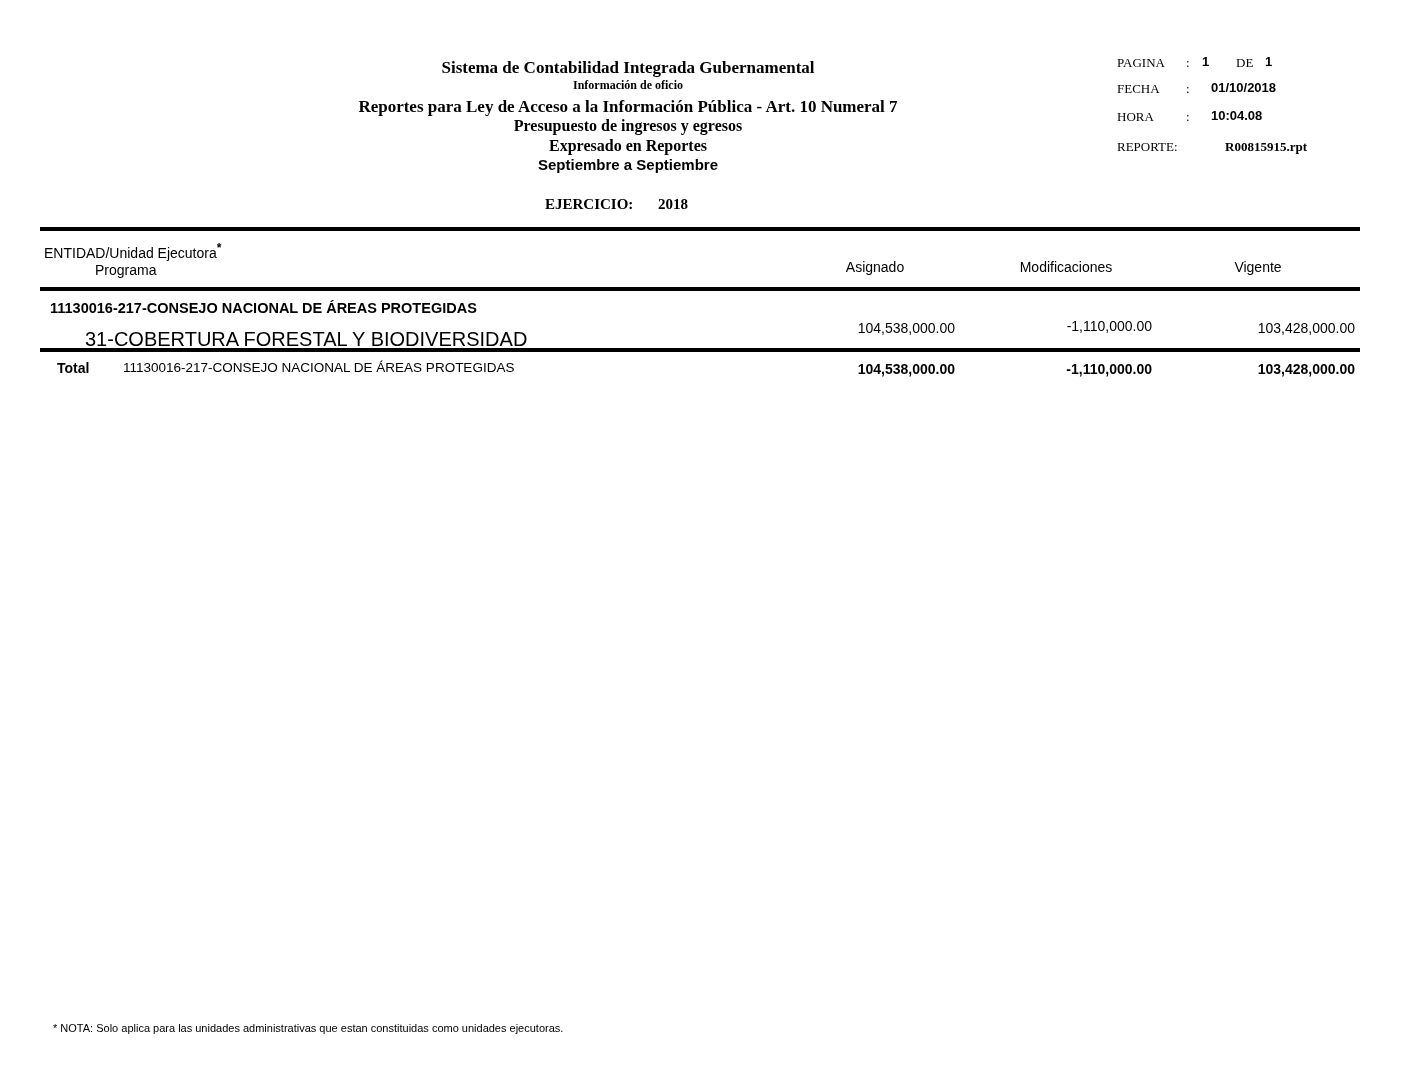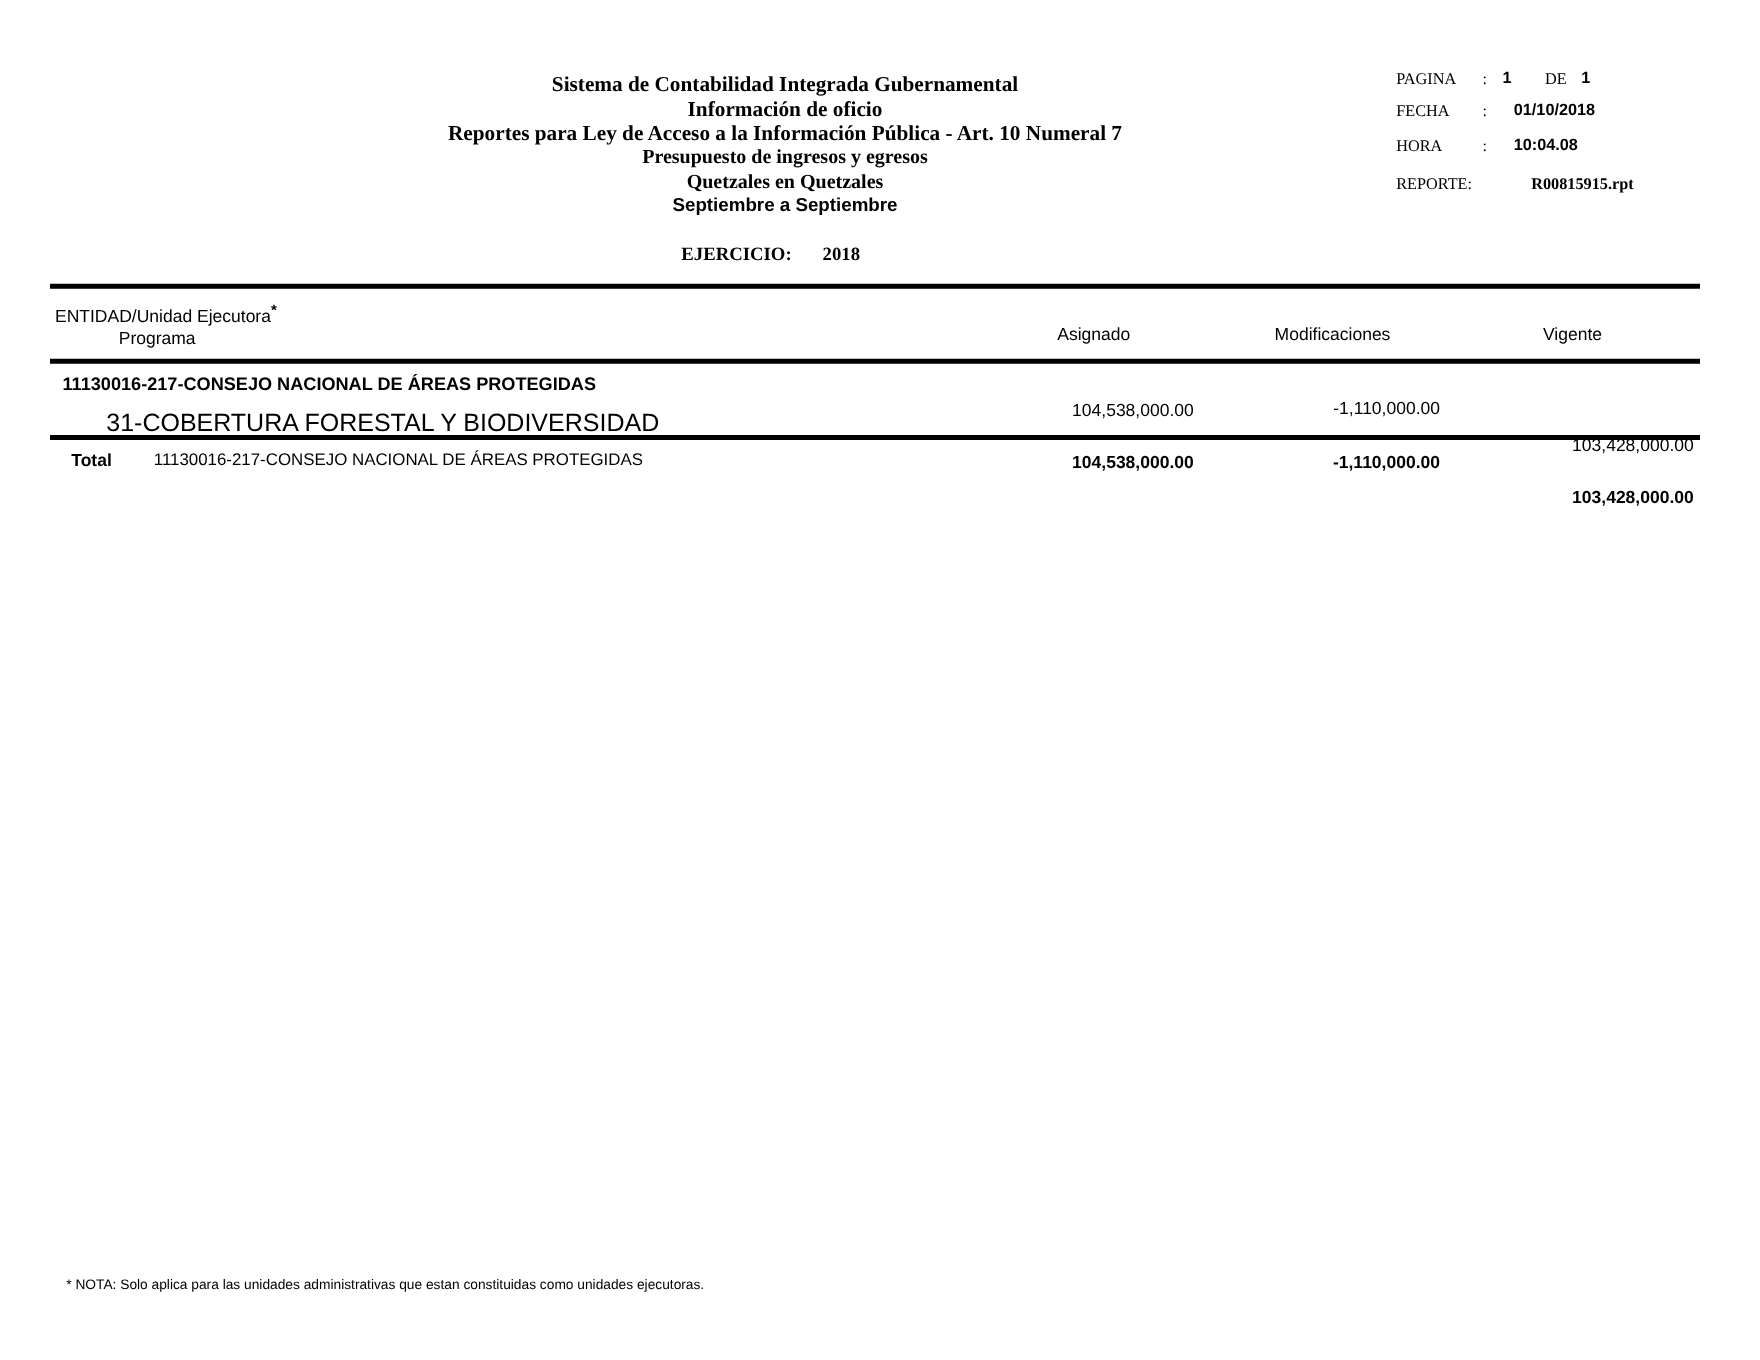--- a/index.html
+++ b/index.html
@@ -9,21 +9,21 @@
     font-family:"Liberation Sans", sans-serif;
     color:#000000;
     overflow:hidden;
   }
   .abs { position:absolute; white-space:nowrap; }
 
   
   .title-block { position:absolute; left:258px; top:0; width:740px; text-align:center; }
   .t-serif { font-family:"Liberation Serif", serif; font-weight:bold; }
   .title-l1 { position:absolute; top:58px;  width:100%; font-size:17px; }
-  .title-l2 { position:absolute; top:78px;  width:100%; font-size:17px;text-align:center; }
+  .title-l2 { position:absolute; top:78px;  width:100%; font-size:12px;text-align:center; }
   .title-l3 { position:absolute; top:97px;  width:100%; font-size:17px; }
   .title-l4 { position:absolute; top:117px; width:100%; font-size:16px; }
   .title-l5 { position:absolute; top:137px; width:100%; font-size:16px; }
   .title-l6 { position:absolute; top:156px; width:100%; font-size:15px;
               font-family:"Liberation Sans", sans-serif; font-weight:bold; }
 
   
   .ejercicio-label { left:545px; top:196px; font-size:15px; }
   .ejercicio-value { left:658px; top:196px; font-size:15px; }
 
@@ -46,40 +46,40 @@
   .col-asignado-h { left:875px; }
   .col-modificaciones-h { left:1066px; }
   .col-vigente-h { left:1258px; }
 
   
   .entity-row { left:50px; top:300px; font-size:14.5px; font-weight:bold; }
   .program-row { left:85px; top:328px; font-size:20px;text-align:right; }
   .num { width:200px; text-align:right; font-size:14px; }
   .num-asignado { left:755px; }
   .num-modificaciones { left:952px; }
-  .num-vigente { left:1155px;margin-top:28px; }
+  .num-vigente { left:1155px; }
   .row-num { top:320px; }
   .row-num-mod { top:318px; }
 
   .total-label { left:57px; top:360px; font-size:14px; font-weight:bold; }
   .total-name { left:123px; top:360px; font-size:13.5px; }
   .total-num { top:361px; font-weight:bold; }
 
   
   .footer-note { left:53px; top:1022px; font-size:11px; }
 </style>
 </head>
 <body>
 
 <div class="title-block">
   <div class="title-l1 t-serif">Sistema de Contabilidad Integrada Gubernamental</div>
   <div class="title-l2 t-serif">Información de oficio</div>
   <div class="title-l3 t-serif">Reportes para Ley de Acceso a la Información Pública - Art. 10 Numeral 7</div>
   <div class="title-l4 t-serif">Presupuesto de ingresos y egresos</div>
-  <div class="title-l5 t-serif">Quetzales en Quetzales</div>
+  <div class="title-l5 t-serif">Expresado en Reportes</div>
   <div class="title-l6">Septiembre  a  Septiembre</div>
 </div>
 
 <div class="abs t-serif ejercicio-label">EJERCICIO:</div>
 <div class="abs t-serif ejercicio-value">2018</div>
 
 <div>
   <div class="abs meta-label" style="left:1117px; top:55px;">PAGINA</div>
   <div class="abs meta-label" style="left:1186px; top:55px;">:</div>
   <div class="abs meta-value-sans" style="left:1202px; top:54px;">1</div>

